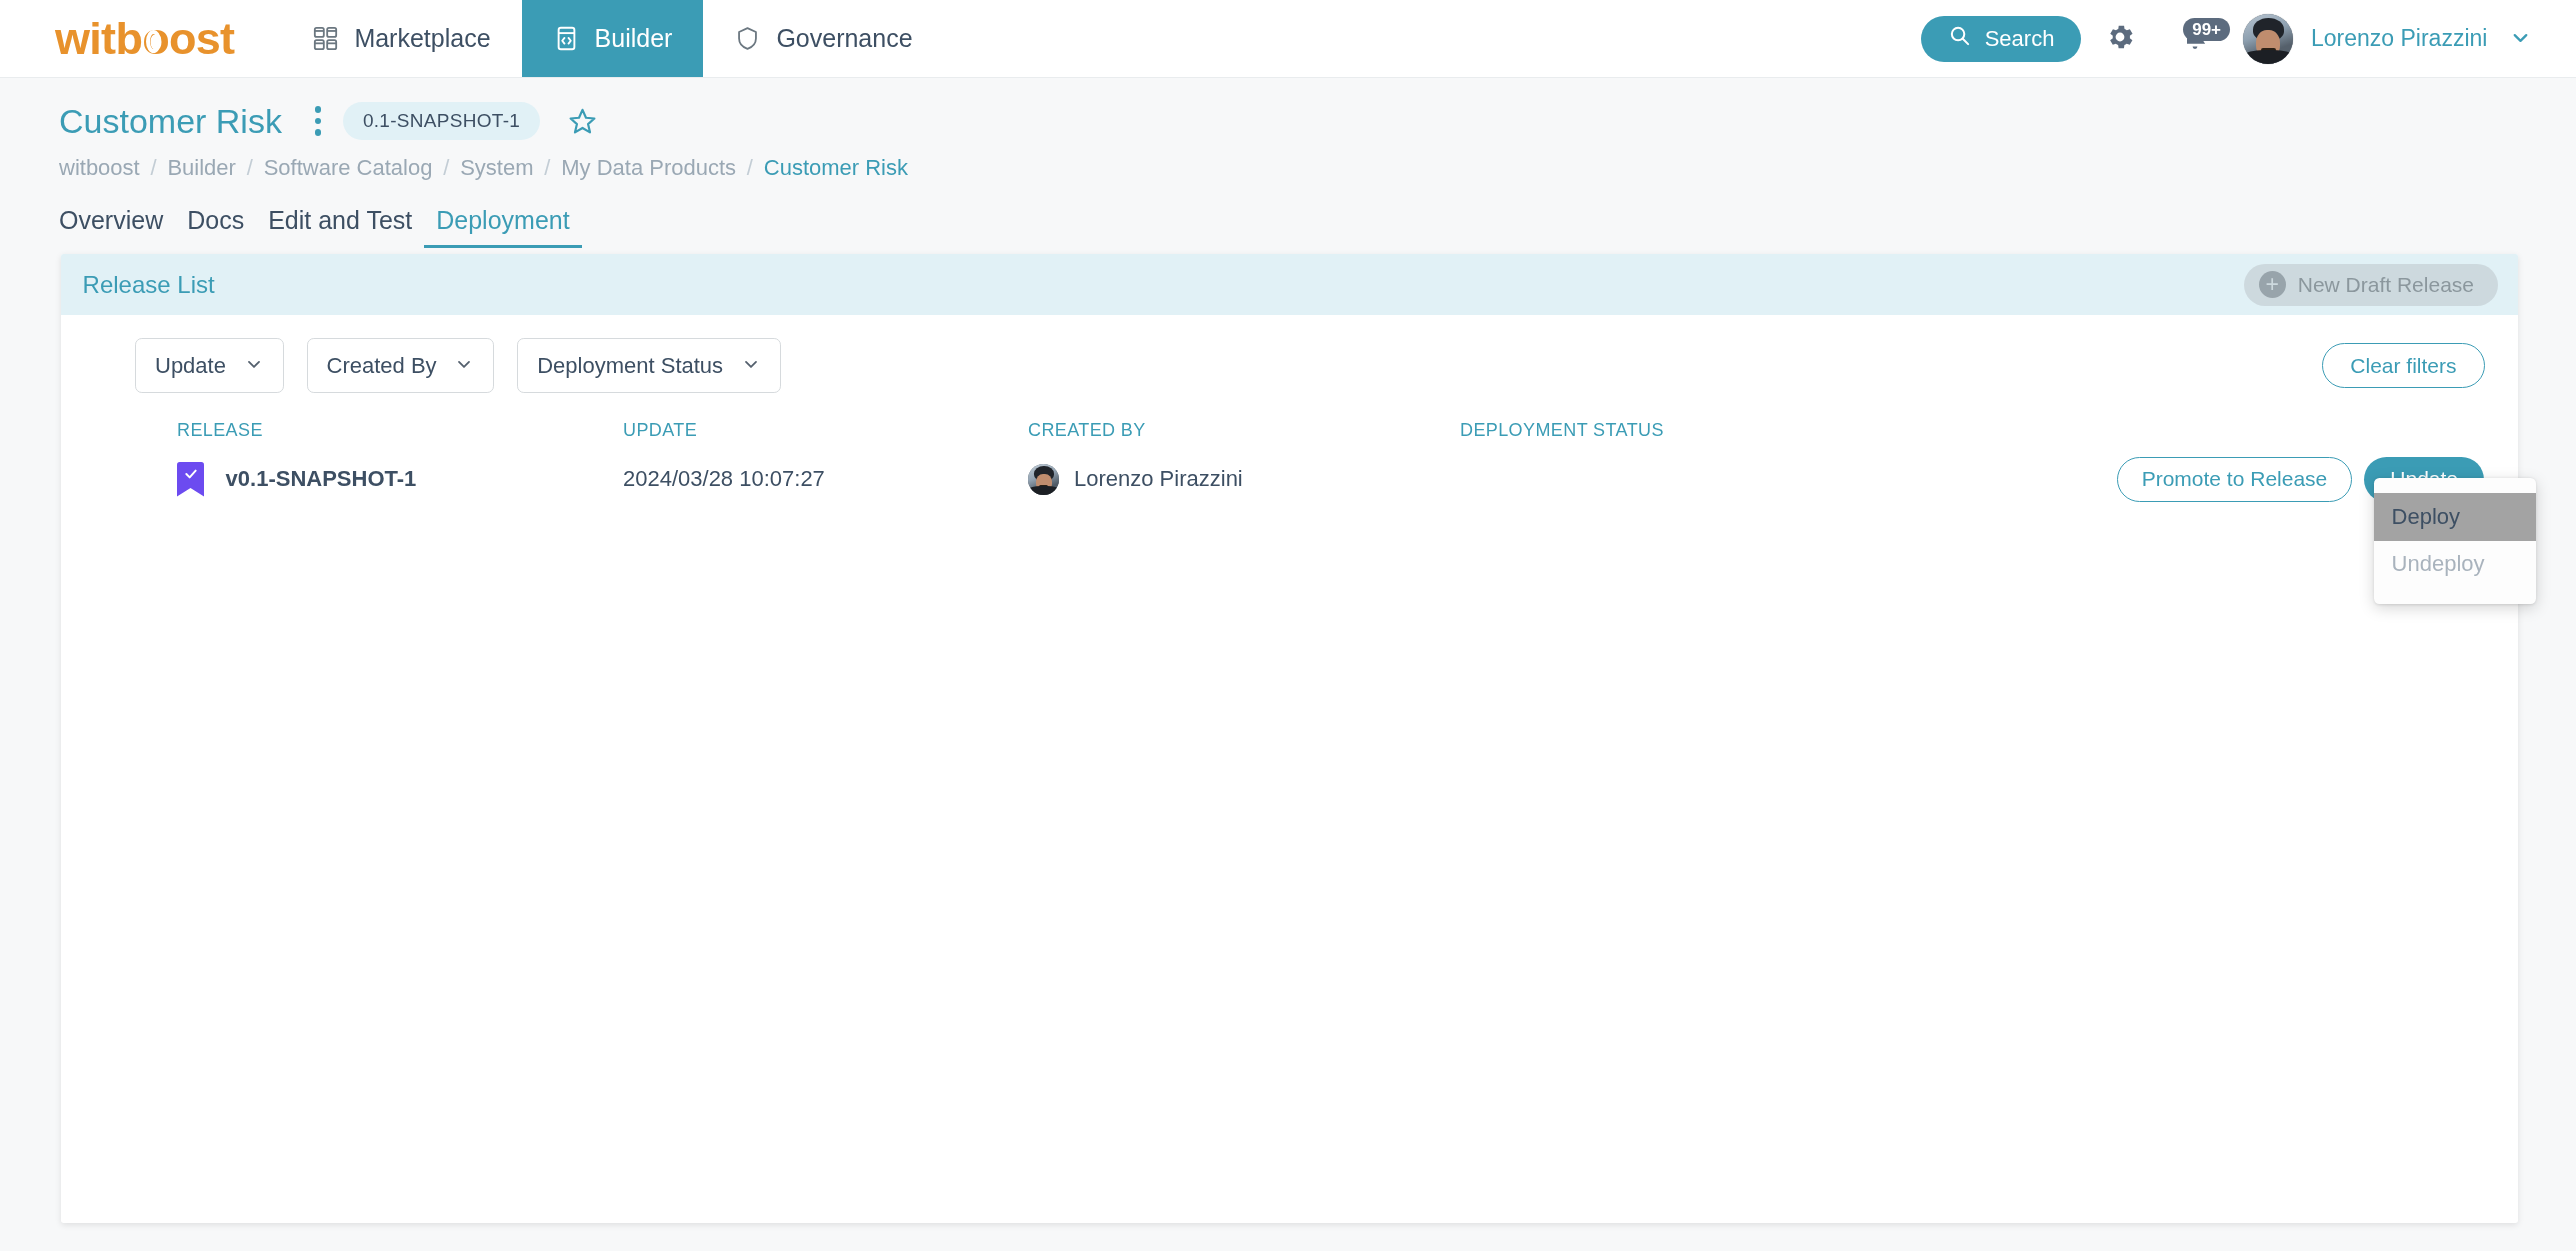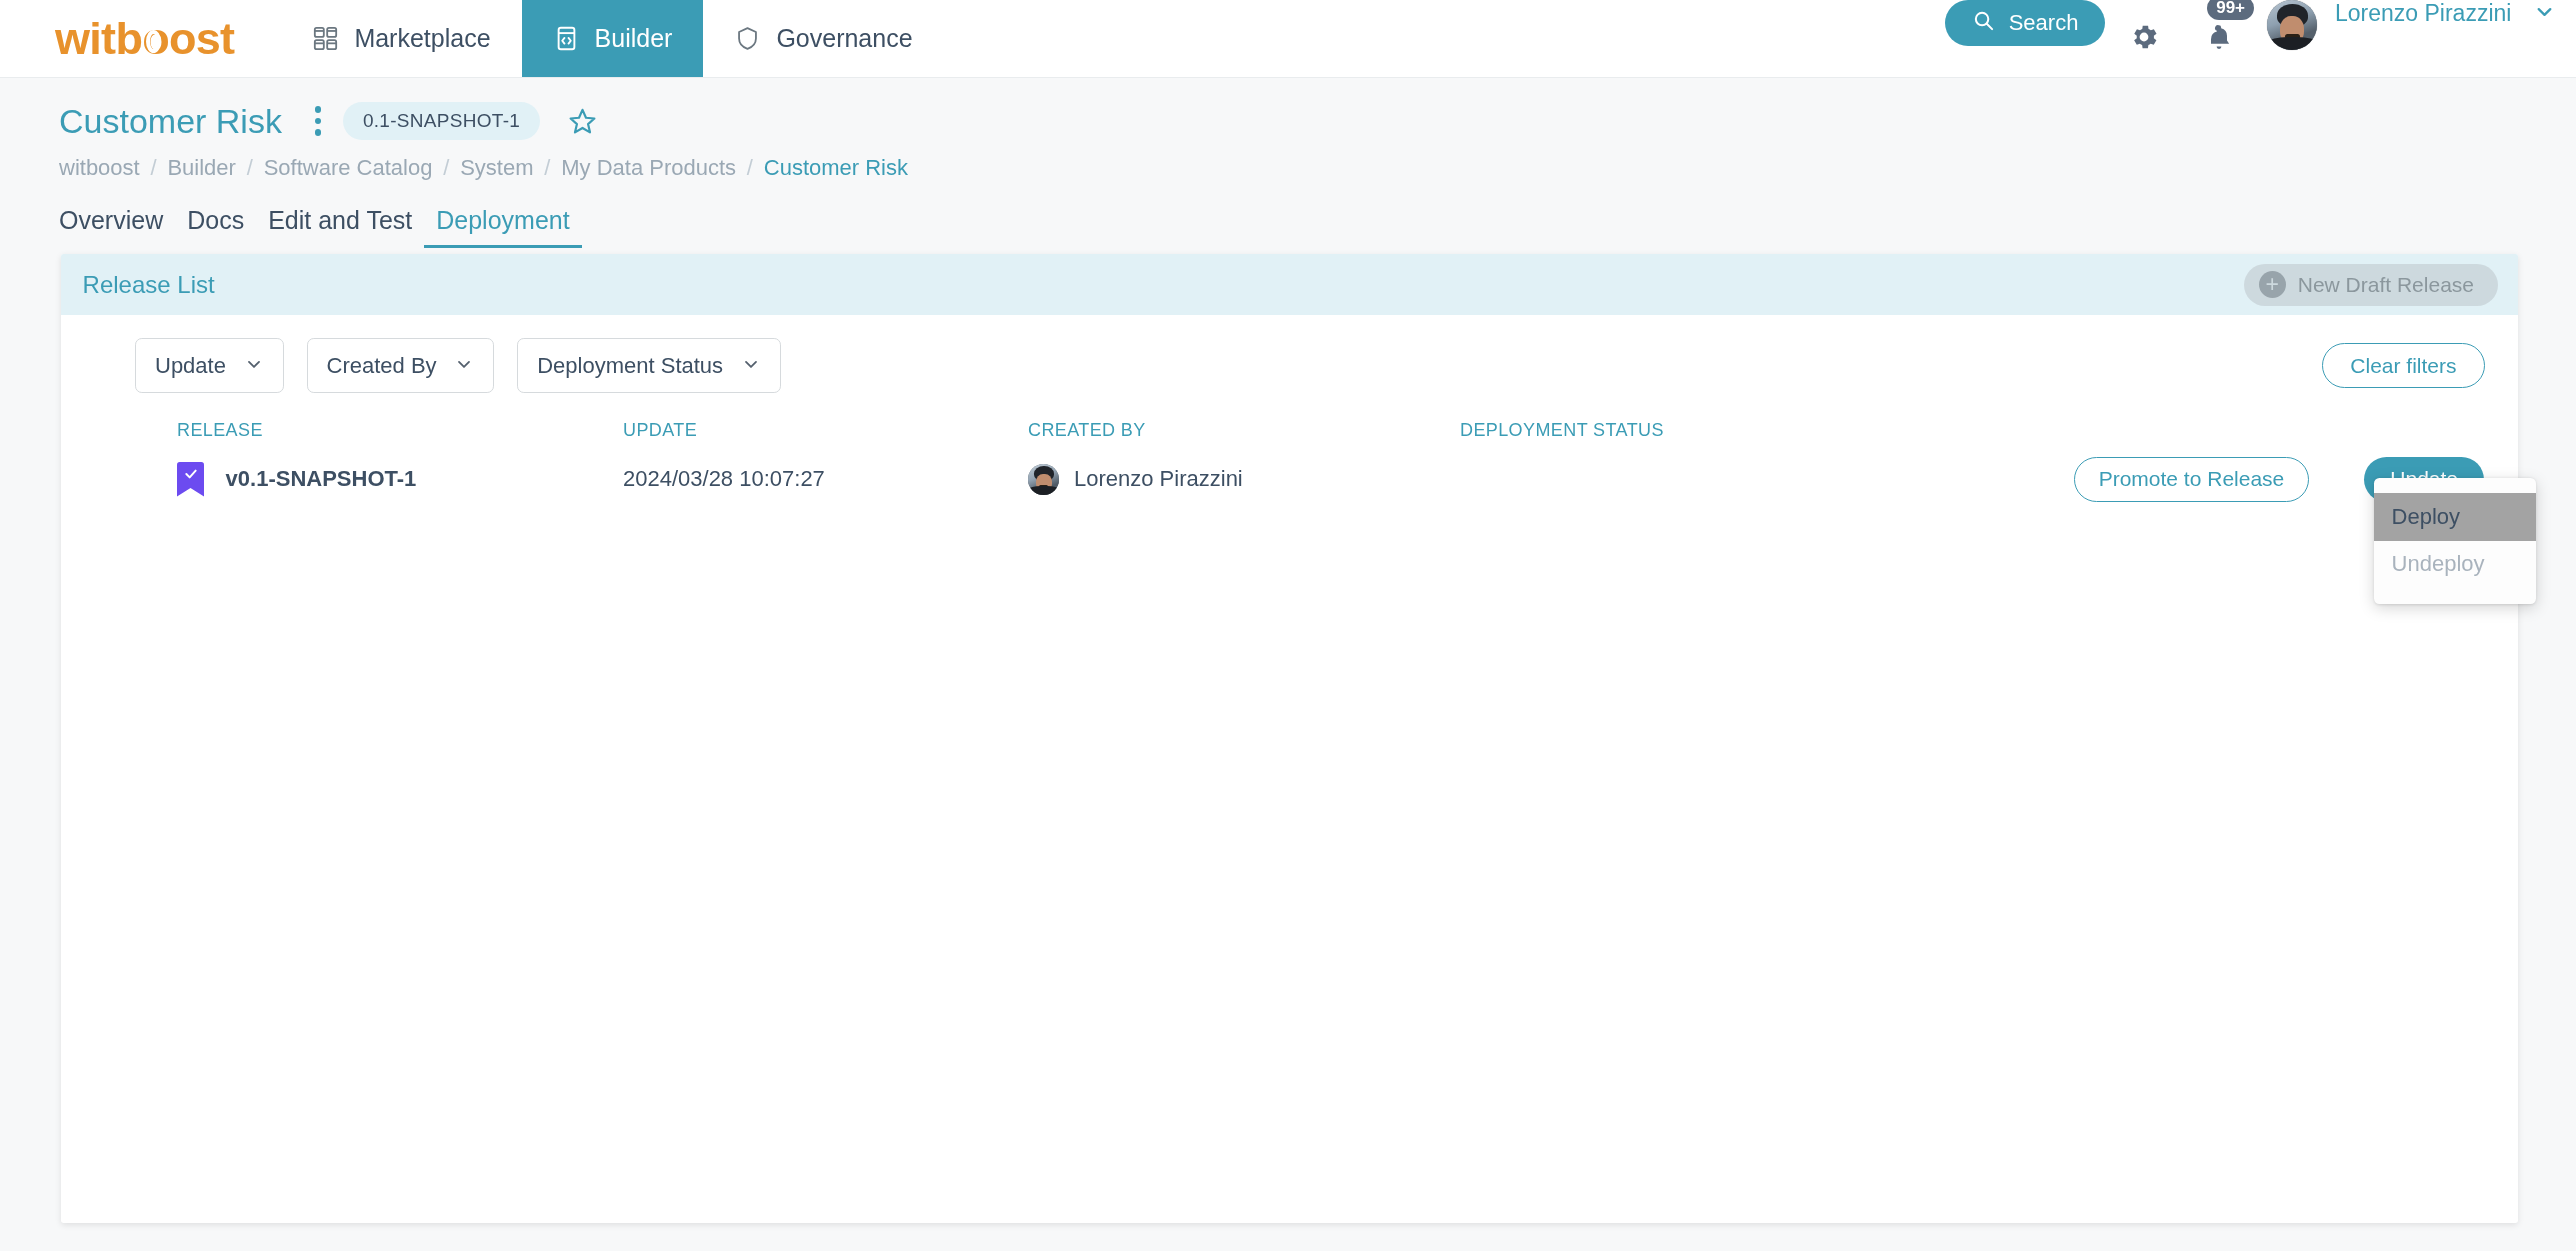--- a/index.html
+++ b/index.html
@@ -46,21 +46,21 @@
   }
   .navitem{
     display:flex;align-items:center;gap:15px;
     padding:0 31px;
     font-size:25px;color:var(--navy);
     cursor:pointer;
   }
   .navitem.active{background:var(--teal);color:#ffffff;}
   .navitem svg{display:block;}
   .nav-spacer{flex:1;}
-  .nav-right{display:flex;gap:0;padding-right:20px;}
+  .nav-right{display:flex;align-items:center;gap:0;padding-right:44px;}
   .searchbtn{
     display:flex;align-items:center;gap:13.5px;
     background:var(--teal);color:#fff;
     border:none;border-radius:27px;
     height:46px;padding:0 27px;
     font-size:22px;font-family:inherit;cursor:pointer;
   }
   .icon-btn{
     background:none;border:none;cursor:pointer;
     padding:0 23px;display:flex;align-items:center;justify-content:center;
@@ -182,21 +182,21 @@
   .tablewrap{padding:0 0 0 16px;margin-top:27px;}
   .trow{display:flex;align-items:center;padding:0 0 0 100px;}
   .thead .th{
     font-size:18px;color:var(--teal);
     letter-spacing:0.4px;text-transform:uppercase;font-weight:normal;
   }
   .c-release{width:446px;flex:none;}
   .c-update{width:405px;flex:none;}
   .c-created{width:432px;flex:none;}
   .c-status{width:473px;flex:none;}
-  .c-actions{flex:1;display:flex;align-items:center;justify-content:flex-end;padding-right:34px;gap:43px;}
+  .c-actions{flex:1;display:flex;align-items:center;justify-content:flex-end;padding-right:34px;}
 
   .tbody .trow{height:76px;}
   .relcell{display:flex;align-items:center;gap:21.6px;}
   .relicon{
     width:27px;height:35px;flex:none;
     background:#6c4bf0;
     clip-path:polygon(0 0,100% 0,100% 100%,50% 76%,0 100%);
     display:flex;align-items:flex-start;justify-content:center;
     padding-top:4.7px;
     border-radius:2.7px 2.7px 0 0;

